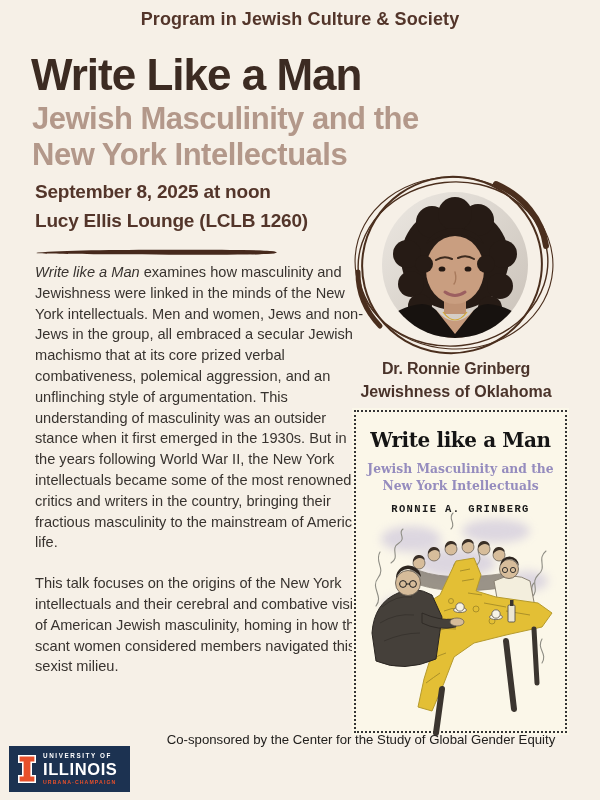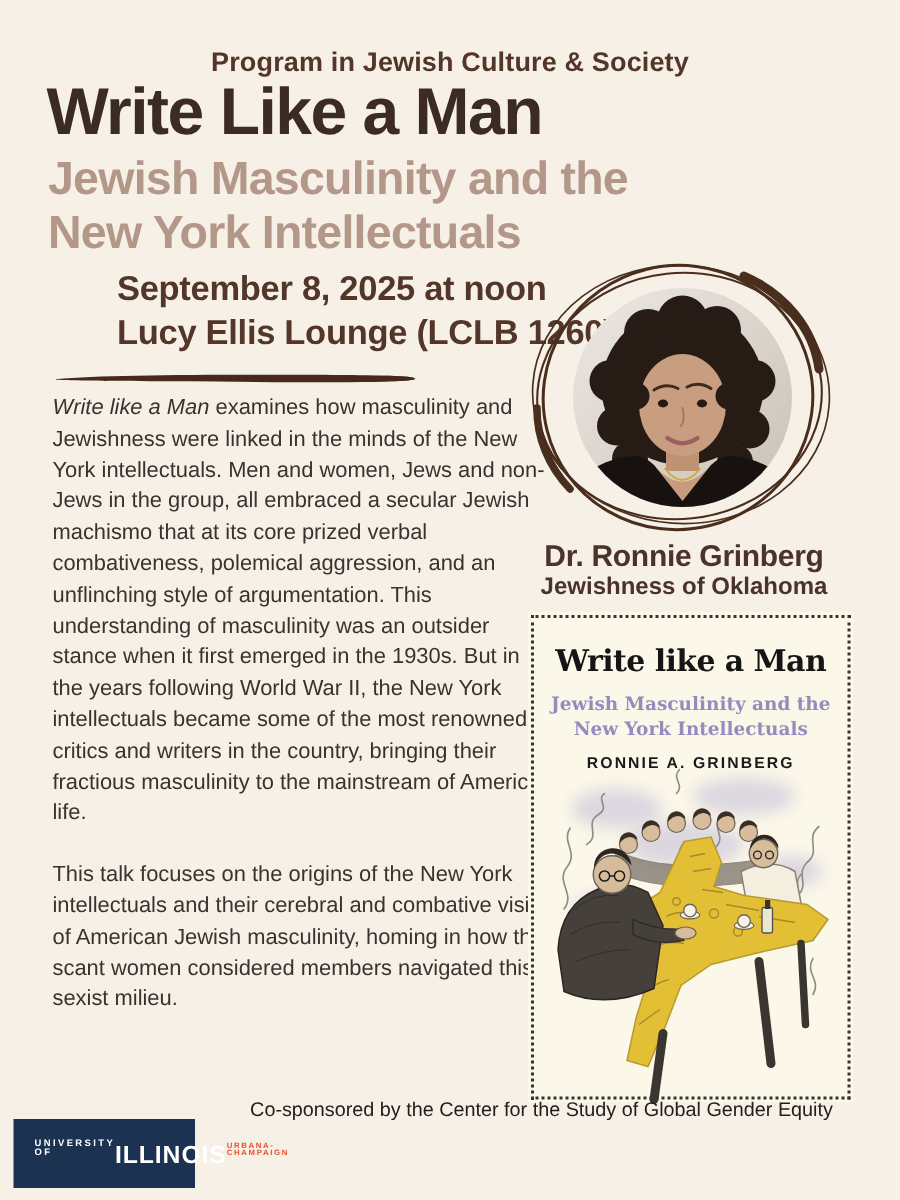--- a/index.html
+++ b/index.html
@@ -5,60 +5,60 @@
   :root{
     --background:#f6f0e7; --header:#53352a; --title:#3c2b22; --subtitle:#b3988a;
     --accent:#53352a; --body:#38332f; --divider:#46291c; --cover_bg:#fbf7e9;
     --cover_purple:#958cbe; --navy:#1c3251; --orange:#e8502b; --footer_text:#22201e;
   }
   *{margin:0;padding:0;box-sizing:border-box;}
   html,body{width:600px;height:800px;}
   body{font-family:"Liberation Sans",sans-serif;background:var(--background);overflow:hidden;}
   .page{position:relative;width:600px;height:800px;background:var(--background);}
 
-  .program-header{position:absolute;top:31px;left:0;width:600px;text-align:center;
+  .program-header{position:absolute;top:9px;left:0;width:600px;text-align:center;
     font-size:18px;font-weight:700;color:var(--header);letter-spacing:.1px;}
 
   .main-title{position:absolute;top:50px;left:31px;font-size:44px;font-weight:700;
     color:var(--title);letter-spacing:-1px;}
 
   .subtitle{position:absolute;top:101px;left:32px;font-size:31px;font-weight:700;
     color:var(--subtitle);line-height:36px;letter-spacing:-.5px;}
 
   .event-info{position:absolute;top:181px;left:35px;color:var(--accent);font-weight:700;}
-  .event-info .line{font-size:23px;line-height:22px;margin-bottom:7px;letter-spacing:-.2px;margin-left:43px;}
+  .event-info .line{font-size:19px;line-height:22px;margin-bottom:7px;letter-spacing:-.2px;}
 
   .divider{position:absolute;top:246px;left:35px;}
 
   .description{position:absolute;top:262px;left:35px;width:335px;color:var(--body);
     font-size:14.6px;line-height:20.8px;}
   .description p + p{margin-top:20px;}
   .description em{font-style:italic;}
 
   .scribble{position:absolute;left:346px;top:168px;}
   .photo{position:absolute;left:382px;top:192px;width:146px;height:146px;border-radius:50%;overflow:hidden;}
 
   .speaker-name{position:absolute;left:346px;top:360px;width:220px;text-align:center;
-    font-size:20px;font-weight:700;color:#4a332a;letter-spacing:-.2px;}
+    font-size:16px;font-weight:700;color:#4a332a;letter-spacing:-.2px;}
   .speaker-affiliation{position:absolute;left:346px;top:383px;width:220px;text-align:center;
     font-size:16px;font-weight:700;color:#4a332a;}
 
   .book-cover{position:absolute;left:352px;top:408px;width:217px;height:327px;background:var(--cover_bg);}
   .cover-inner{position:absolute;inset:2px;border:2px dotted #343434;}
   .cover-title{margin-top:16px;text-align:center;font-family:"DejaVu Serif",serif;
     font-size:20px;font-weight:700;color:#151515;letter-spacing:-.4px;}
   .cover-subtitle{margin-top:8px;text-align:center;font-family:"DejaVu Serif",serif;
     font-size:12.3px;font-weight:700;color:var(--cover_purple);line-height:17px;}
-  .cover-author{margin-top:9px;text-align:center;font-family:Liberation Sans, sans-serif;
+  .cover-author{margin-top:9px;text-align:center;font-family:Liberation Mono, monospace;
     font-size:10.5px;font-weight:700;color:#1a1a1a;letter-spacing:1.4px;}
   .cover-illustration{position:absolute;left:0;top:99px;}
 
   .footer-logo{position:absolute;left:9px;top:746px;width:121px;height:46px;background:var(--navy);
     display:flex;align-items:center;padding-left:8px;}
-  .logo-text{margin-left:6px;display:flex;flex-direction:row;line-height:1;}
+  .logo-text{margin-left:6px;display:flex;flex-direction:column;line-height:1;}
   .logo-uof{color:#fff;font-size:6.3px;font-weight:700;letter-spacing:1.6px;}
   .logo-illinois{color:#fff;font-size:16.5px;font-weight:700;letter-spacing:.6px;margin-top:2px;}
   .logo-urbana{color:var(--orange);font-size:5.2px;font-weight:700;letter-spacing:1.1px;margin-top:2px;}
 
   .cosponsor{position:absolute;left:130px;right:8px;top:732px;text-align:center;
     font-size:13.2px;color:var(--footer_text);}
 </style>
 </head>
 <body>
 

